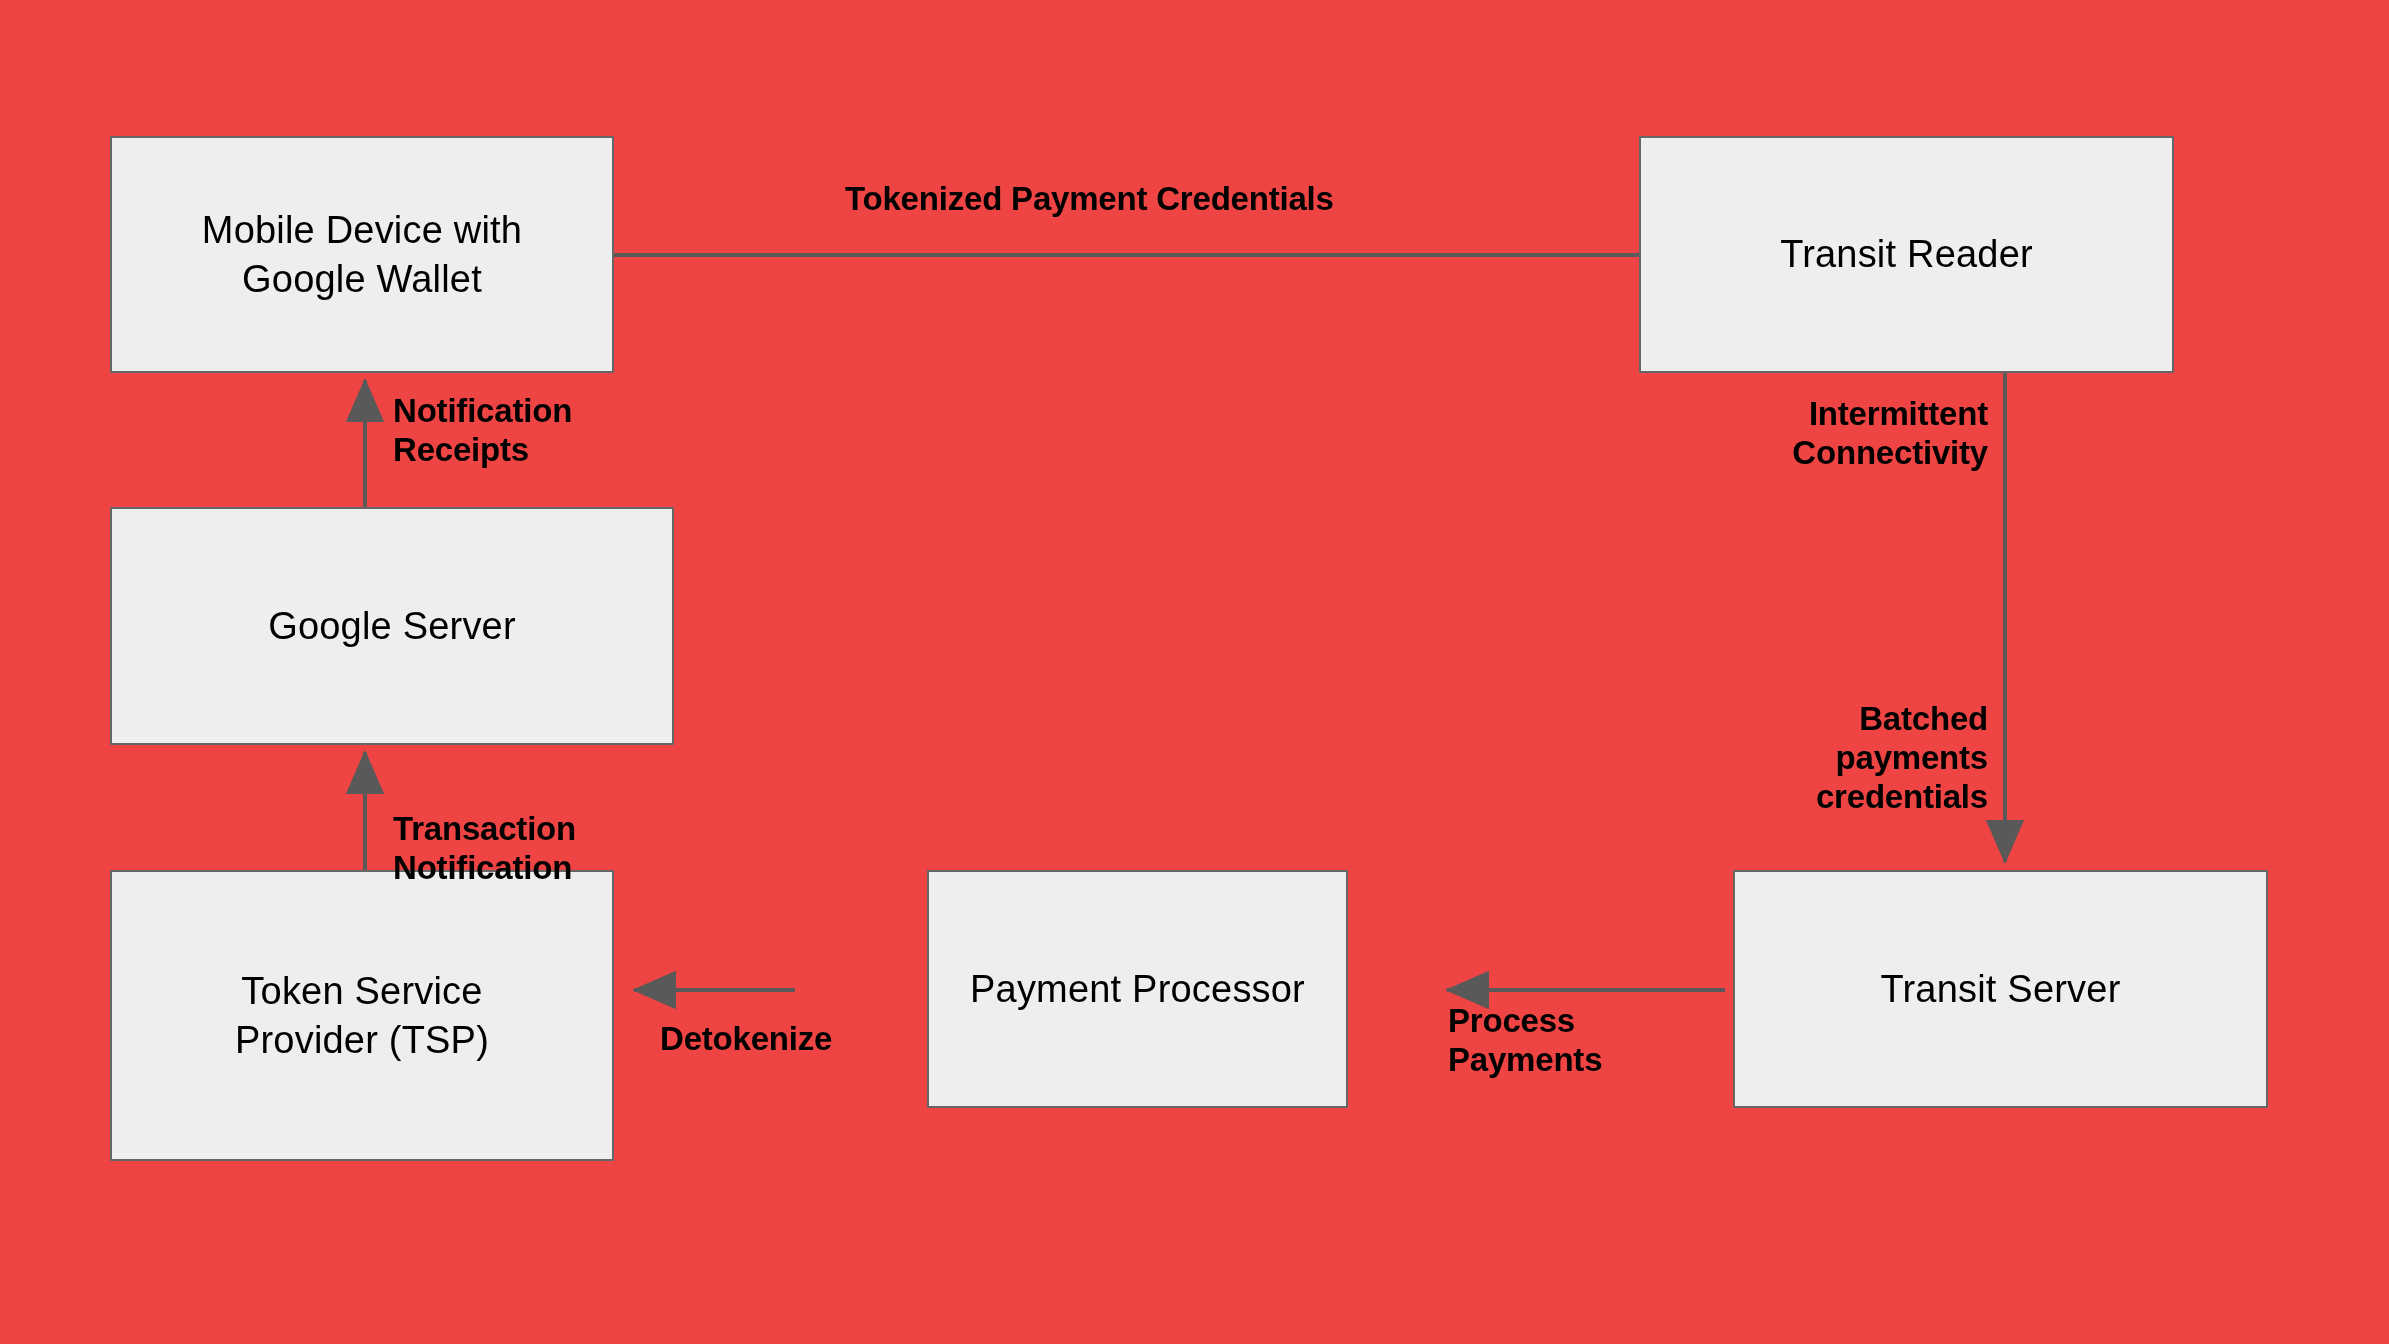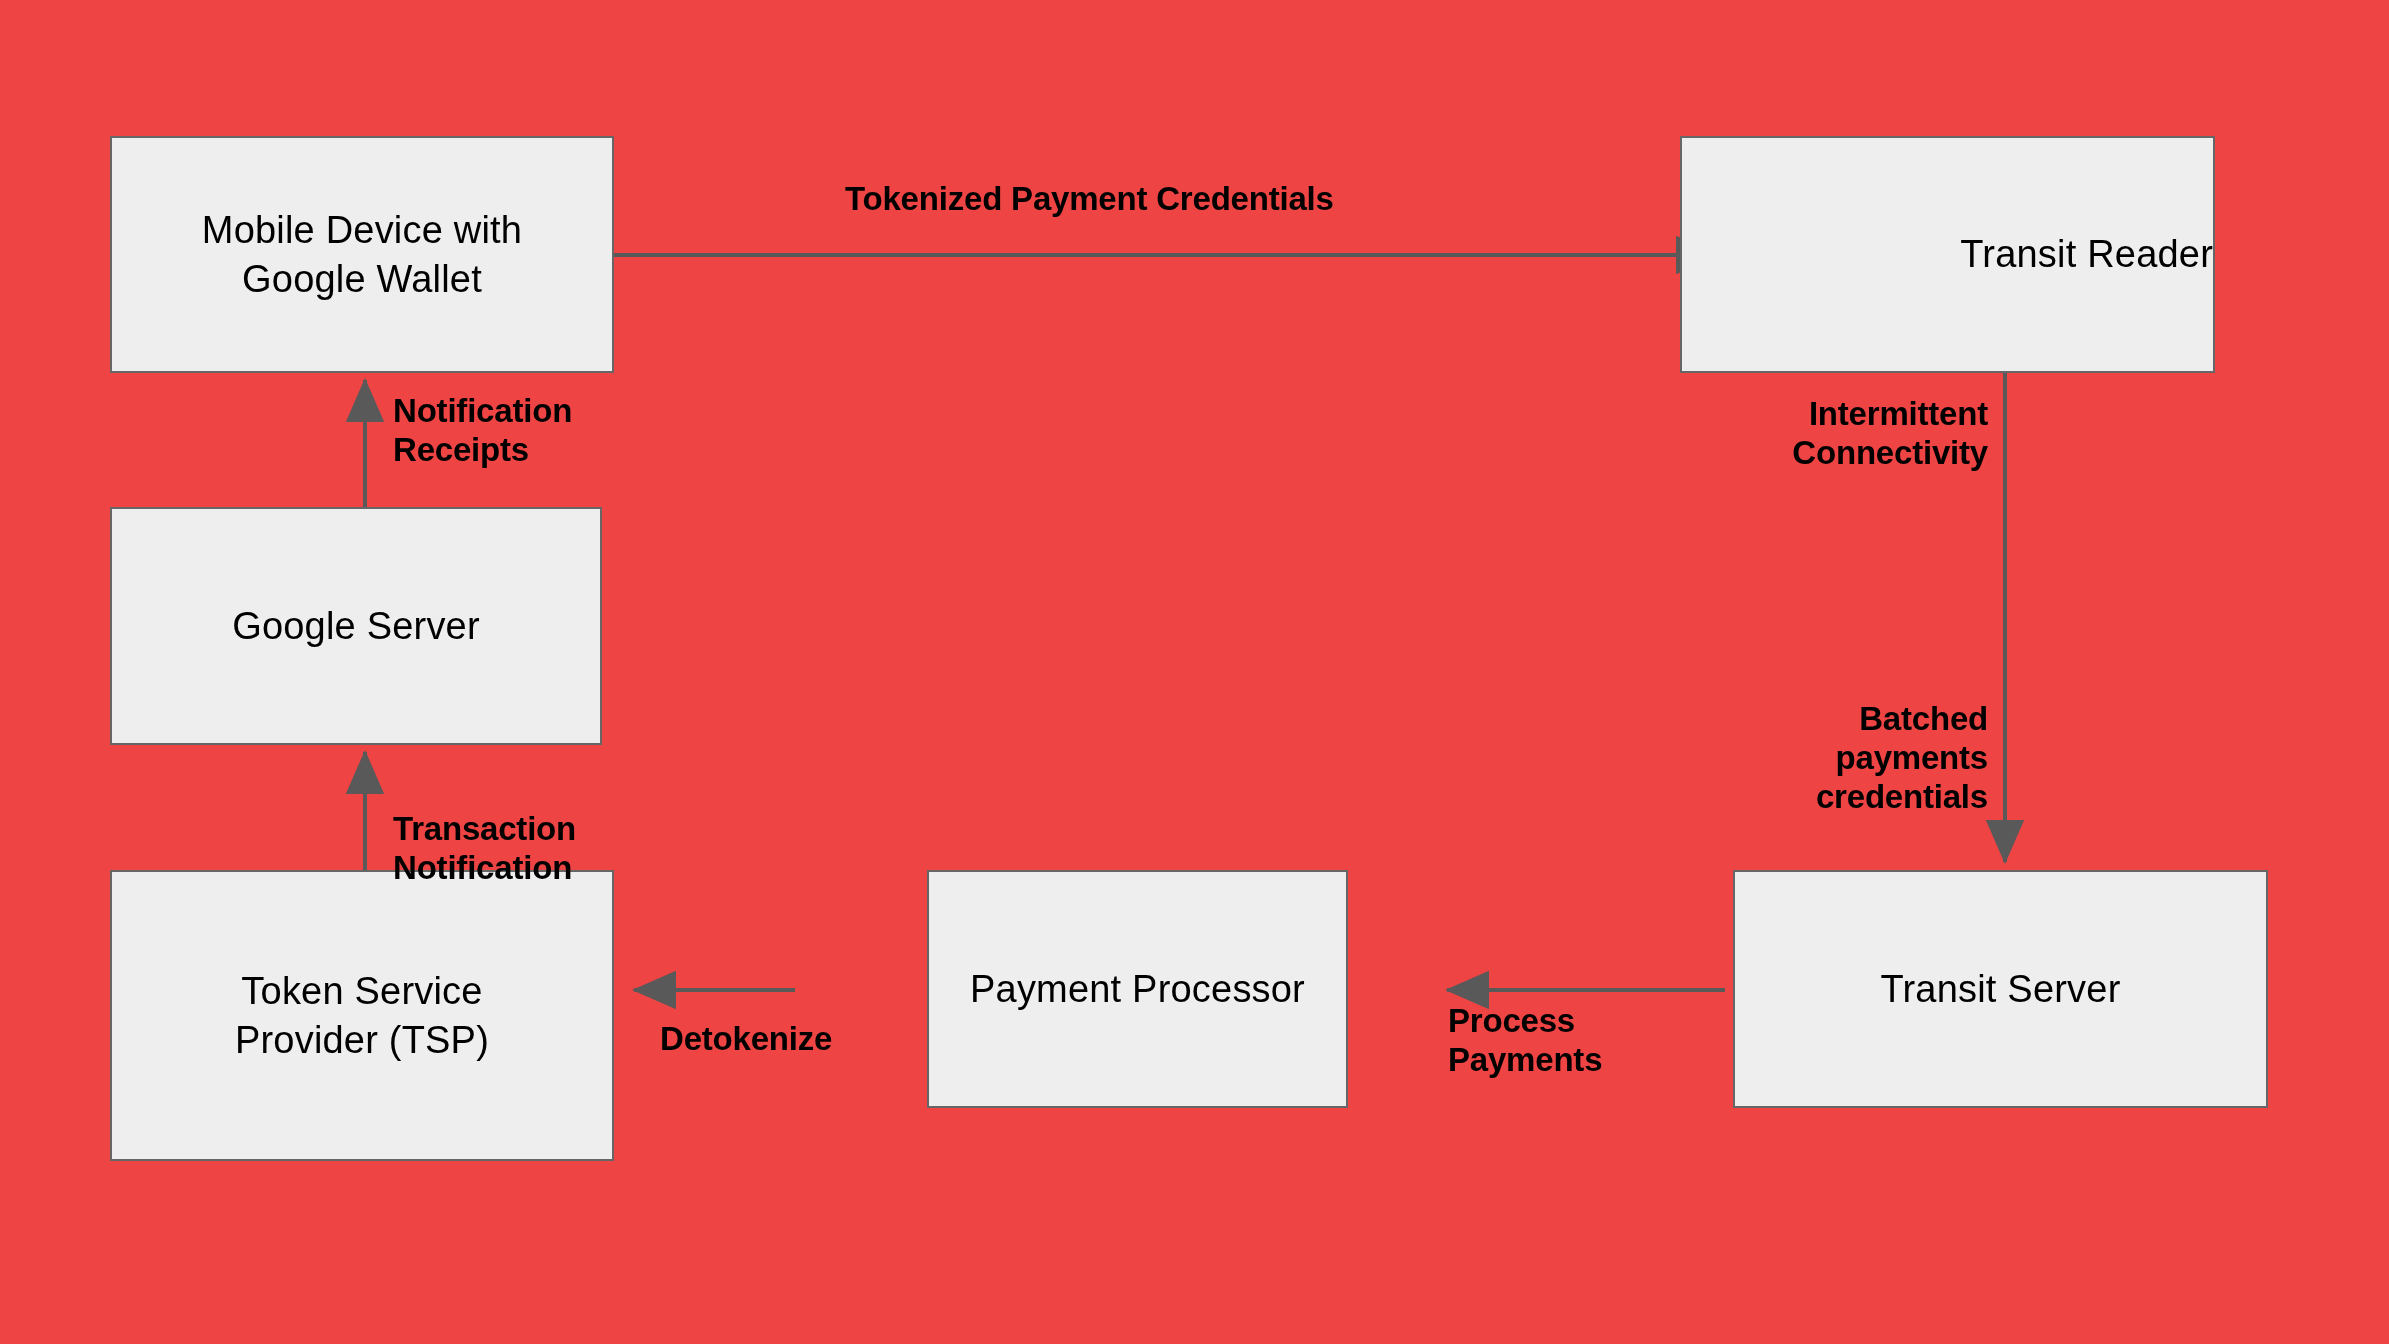--- a/index.html
+++ b/index.html
@@ -85,25 +85,25 @@
     <line class="edge-line" x1="365" y1="870" x2="365" y2="752" marker-end="url(#ah)"></line>
 
     <line class="edge-line" x1="365" y1="507" x2="365" y2="380" marker-end="url(#ah)"></line>
   </svg>
 
   <div class="node" style="left:110px; top:136px; width:504px; height:237px;">
     <span class="node-label">Mobile Device with
 Google Wallet</span>
   </div>
 
-  <div class="node" style="left:1680px; top:136px; width:535px; height:237px;justify-content:flex-end;">
+  <div class="node" style="left:1639px; top:136px; width:535px; height:237px;">
     <span class="node-label">Transit Reader</span>
   </div>
 
-  <div class="node" style="left:110px; top:507px; width:492px; height:238px;">
+  <div class="node" style="left:110px; top:507px; width:564px; height:238px;">
     <span class="node-label">Google Server</span>
   </div>
 
   <div class="node" style="left:110px; top:870px; width:504px; height:291px;">
     <span class="node-label">Token Service
 Provider (TSP)</span>
   </div>
 
   <div class="node" style="left:927px; top:870px; width:421px; height:238px;">
     <span class="node-label">Payment Processor</span>

